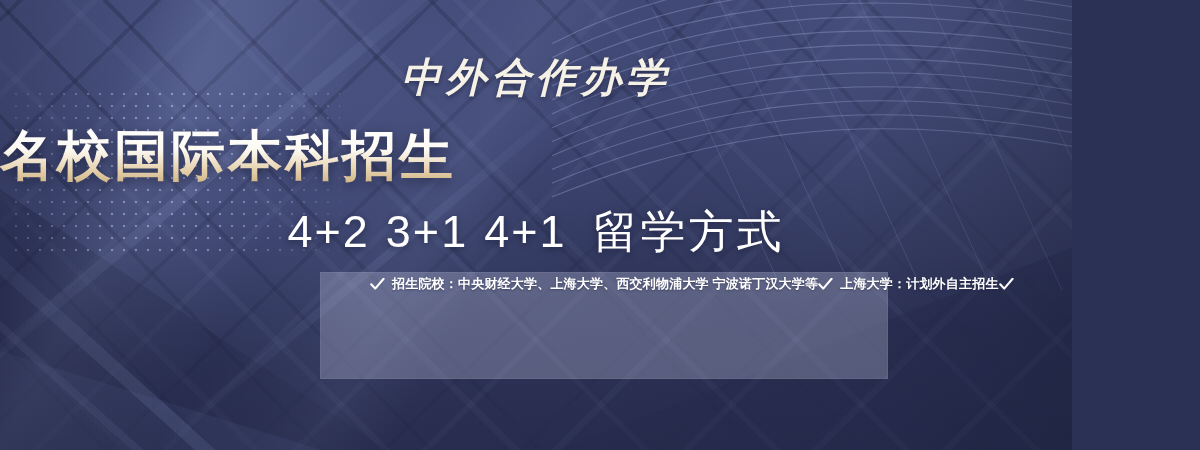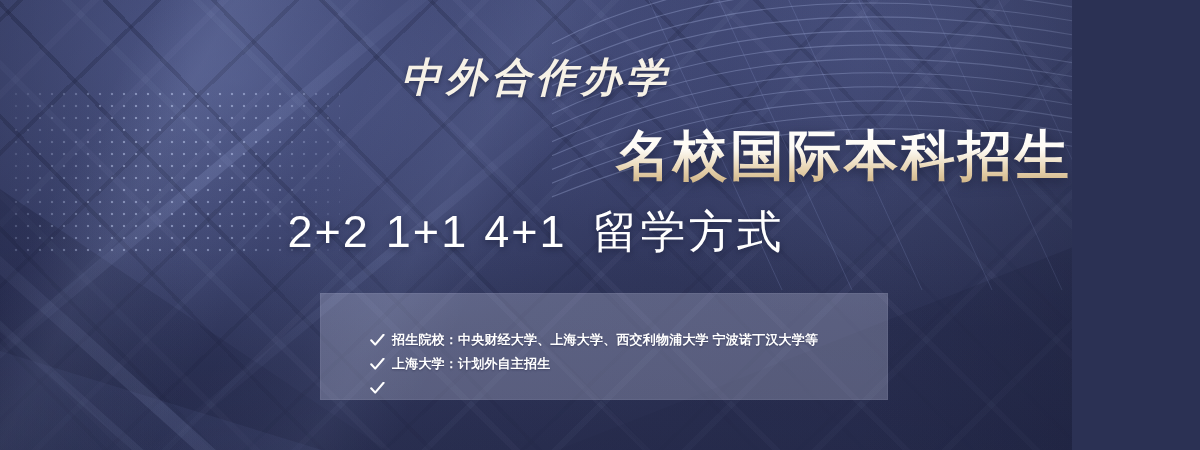--- a/index.html
+++ b/index.html
@@ -153,21 +153,21 @@
     letter-spacing: 5px;
     color: #f6f1e6;
     text-shadow: 0 2px 5px rgba(16,20,42,0.55);
   }
 
   .title-main {
     position: absolute;
     top: 122px;
     left: 0;
     right: 0;
-    text-align: right;
+    text-align: left;
     font-size: 54px;
     line-height: 66px;
     font-weight: 700;
     letter-spacing: 3px;
     background-image: linear-gradient(to bottom, #ffffff 0%, #fdfaf3 42%, #e6d2ae 72%, #c9ab79 100%);
     -webkit-background-clip: text;
             background-clip: text;
     color: transparent;
     -webkit-text-fill-color: transparent;
     filter: drop-shadow(0 3px 6px rgba(14,18,40,0.55));
@@ -186,28 +186,27 @@
     color: #ffffff;
     text-shadow: 0 2px 6px rgba(14,18,40,0.5);
   }
   .title-sub .combo { margin-right: 16px; }
   .title-sub .way   { margin-left: 10px; letter-spacing: 3px; text-align: center; }
 
   
   .info-panel {
     position: absolute;
     left: 320px;
-    top: 293px;
+    top: 272px;
     width: 568px;
     height: 107px;
     background: rgba(198,203,228,0.30);
     box-shadow: inset 0 0 0 1px rgba(222,228,255,0.07);
     display: flex;
-    flex-direction: column;
-    justify-content: flex-end;
+    justify-content: space-between;
     padding: 0 0 0 50px;
     box-sizing: border-box;
   }
 
   .info-row {
     display: flex;
     align-items: center;
     height: 24px;
   }
 
@@ -281,21 +280,21 @@
 
   <div class="bg-layer bg-vignette"></div>
 
   <div class="content">
 
     <div class="title-eyebrow">中外合作办学</div>
 
     <div class="title-main">名校国际本科招生</div>
 
     <div class="title-sub">
-      <span class="combo">2+2</span><span class="combo">1+1</span><span class="combo">4+1</span><span class="way">留学方式</span>
+      <span class="combo">4+2</span><span class="combo">3+1</span><span class="combo">4+1</span><span class="way">留学方式</span>
     </div>
 
     <div class="info-panel">
 
       <div class="info-row">
         <span class="check-icon">
           <svg width="15" height="13" viewBox="0 0 15 13" aria-hidden="true">
             <path d="M1.2 6.3 L5.2 10.6 L13.6 0.8" fill="none" stroke="currentColor" stroke-width="2.1" stroke-linecap="round" stroke-linejoin="round"></path>
           </svg>
         </span>

